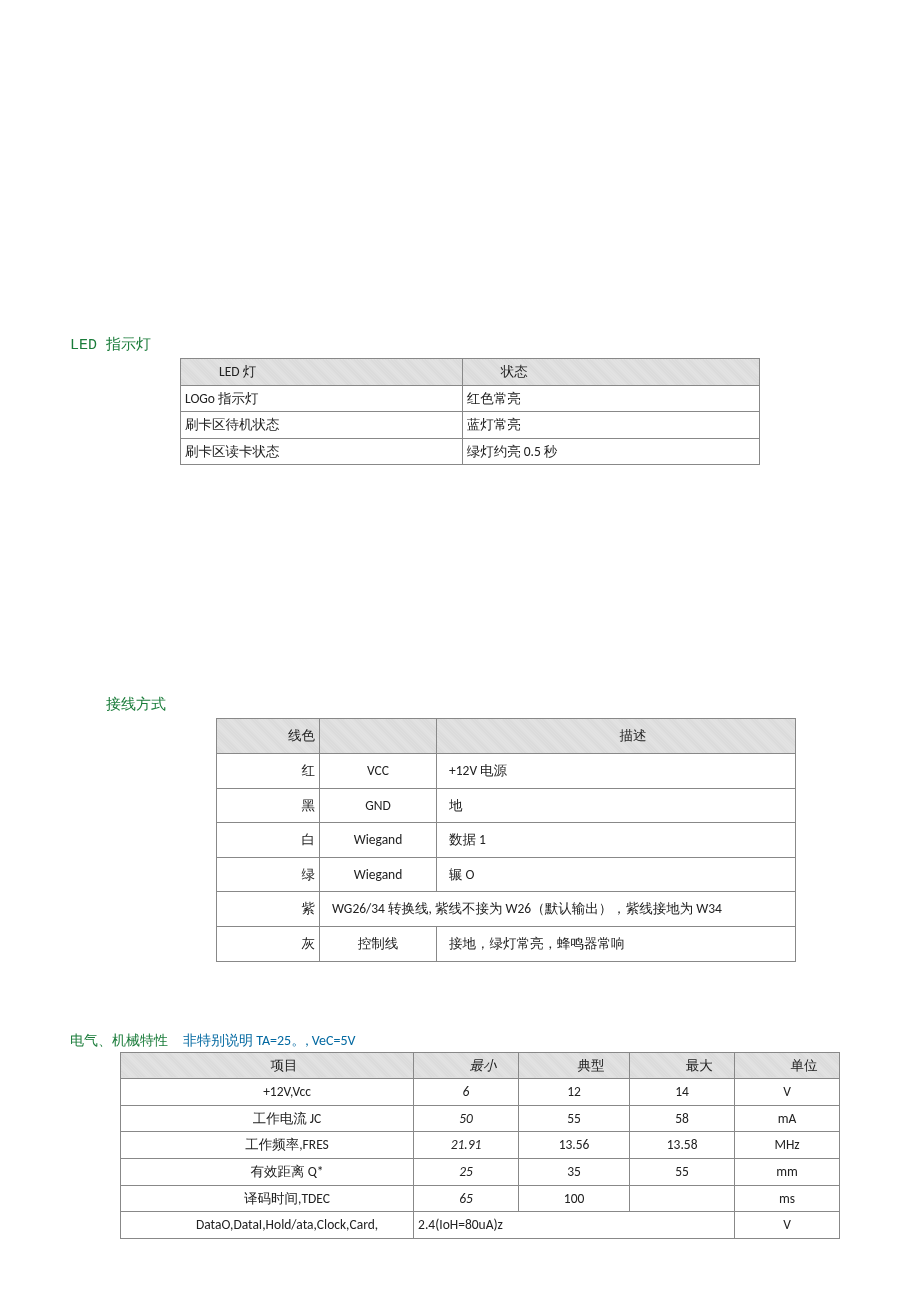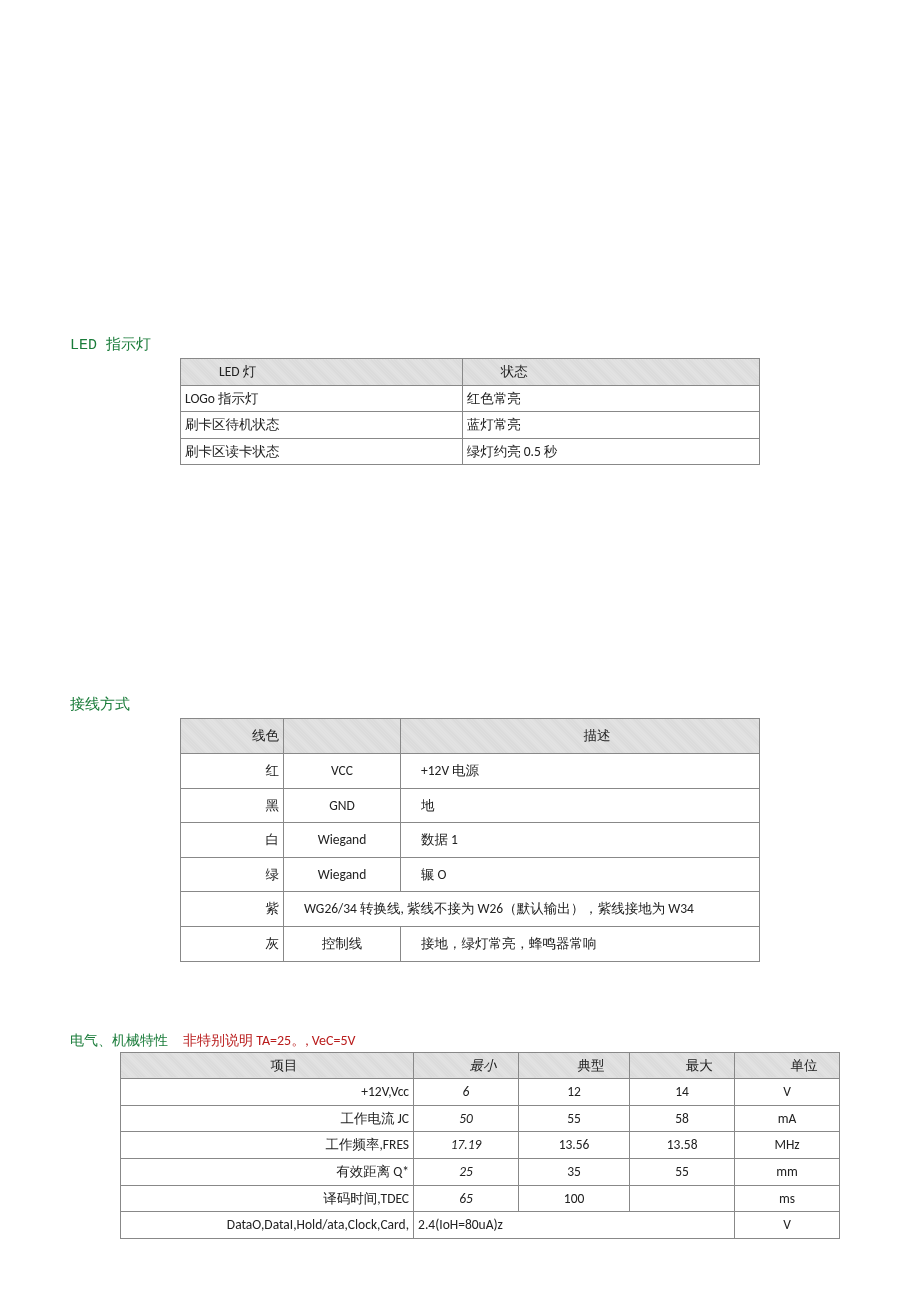--- a/index.html
+++ b/index.html
@@ -13,21 +13,21 @@
     box-sizing: border-box;
   }
   .section-heading {
     color: #1a7c3a;
     font-size: 15px;
     margin: 0 0 4px 0;
     font-weight: normal;
     font-family: Liberation Mono, monospace;
   }
   .section-block { margin-bottom: 110px; }
-  .section-block.mid { margin-bottom: 70px; }
+  .section-block.mid { margin-bottom: 70px; margin-left: 36px; }
   .section-block.last { margin-bottom: 0; }
   .spacer-top { height: 265px; }
 
   table {
     border-collapse: collapse;
     font-size: 13.5px;
   }
   th, td {
     border: 1px solid #888;
     padding: 2px 4px;
@@ -44,29 +44,29 @@
   .led-table { margin-left: 110px; width: 580px; }
   .led-table th:nth-child(1), .led-table td:nth-child(1) { width: 280px; }
   .led-table th:nth-child(2), .led-table td:nth-child(2) { width: 300px; }
 
   
   .wiring-table { margin-left: 110px; width: 580px; }
   .wiring-table th { text-align: center; }
   .wiring-table th.desc-head { text-align: center; }
   .wiring-table .c-color { width: 60px; text-align: right; padding-top:6px; padding-bottom:6px;}
   .wiring-table .c-sig { width: 74px; text-align: center; padding-top:6px; padding-bottom:6px;}
-  .wiring-table .c-desc { text-align: left; padding-left:20px; }
+  .wiring-table .c-desc { text-align: left; padding-left:12px; }
 
   
   .elec-row { display:flex; align-items:baseline; gap:15px; margin-bottom:2px;}
   .elec-heading-green { color:#1a7c3a; }
-  .elec-heading-black { color:#b91c1c; }
+  .elec-heading-black { color:#0369a1; }
   .elec-table { margin-left: 50px; width: 720px; }
   .elec-table th { text-align: center; }
-  .elec-table td.item { text-align:right; width:280px;padding-left:44px; }
+  .elec-table td.item { text-align:center; width:280px;padding-left:44px; }
   .elec-table td.min, .elec-table th.min { width:90px; text-align:center;font-style:italic; }
   .elec-table td.typ, .elec-table th.typ { width:100px; text-align:center; }
   .elec-table td.max, .elec-table th.max { width:90px; text-align:center; }
   .elec-table td.unit, .elec-table th.unit { width:90px; text-align:center; }
   .elec-table td.left { text-align:left; }
 </style>
 </head>
 <body>
 
 <div class="spacer-top"></div>
@@ -162,21 +162,21 @@
     </tr>
     <tr>
       <td class="item">工作电流 JC</td>
       <td class="min">50</td>
       <td class="typ">55</td>
       <td class="max">58</td>
       <td class="unit">mA</td>
     </tr>
     <tr>
       <td class="item">工作频率,FRES</td>
-      <td class="min">17.19</td>
+      <td class="min">21.91</td>
       <td class="typ">13.56</td>
       <td class="max">13.58</td>
       <td class="unit">MHz</td>
     </tr>
     <tr>
       <td class="item">有效距离 Q*</td>
       <td class="min">25</td>
       <td class="typ">35</td>
       <td class="max">55</td>
       <td class="unit">mm</td>

